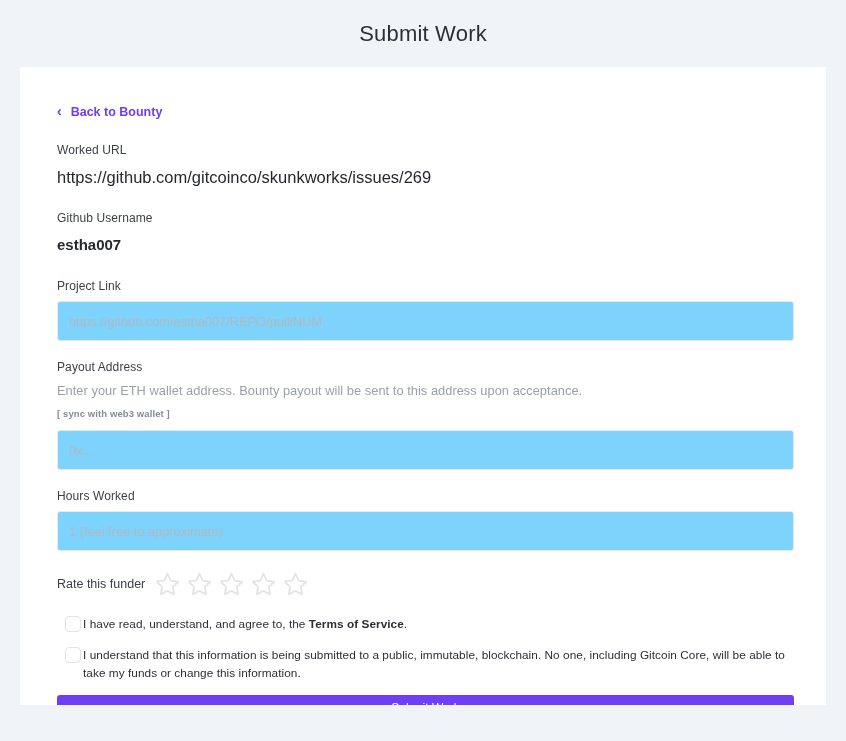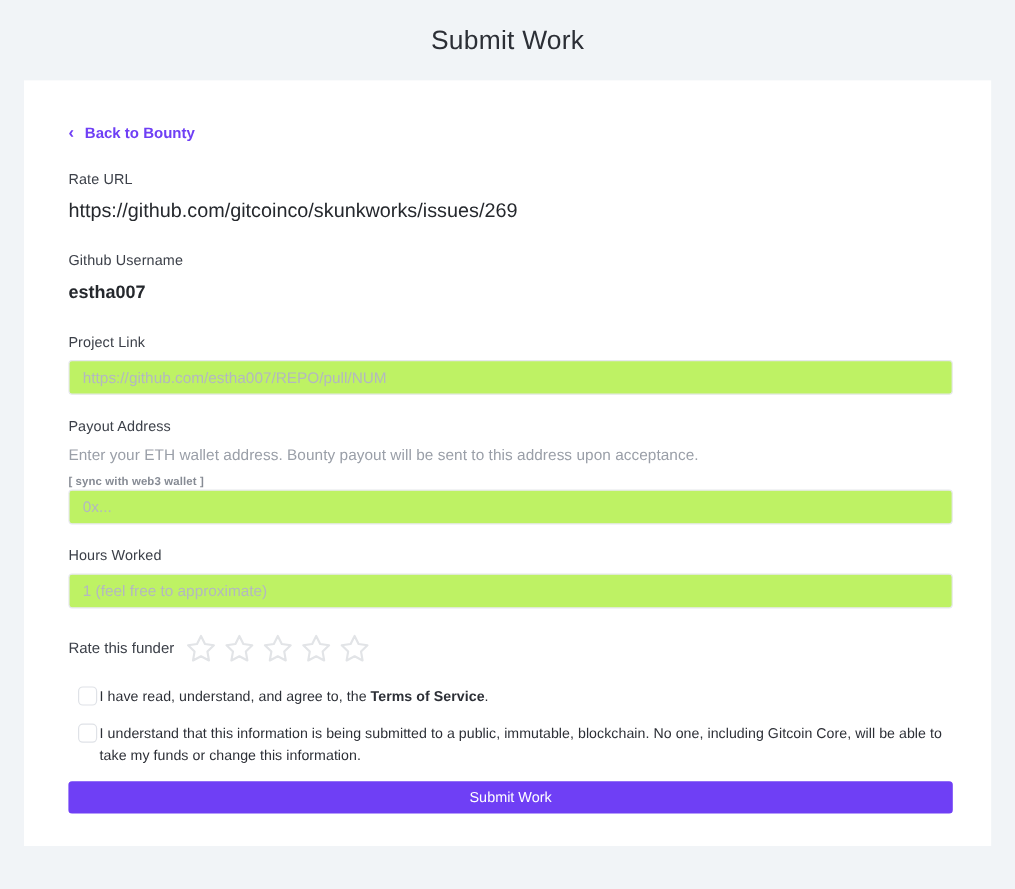--- a/index.html
+++ b/index.html
@@ -79,31 +79,31 @@
     color: #9a9fa8;
     line-height: 18px;
     margin-bottom: 7px;
     letter-spacing: 0.05px;
   }
   .sync-note {
     font-size: 9.5px;
     font-weight: 700;
     color: #868b94;
     line-height: 13px;
-    margin-bottom: 0;
+    margin-bottom: 10px;
     letter-spacing: 0.1px;
   }
   .text-input {
     display: block;
     box-sizing: border-box;
     width: 737px;
-    height: 29px;
+    height: 40px;
     border: 1px solid #e6e8ec;
     border-radius: 3px;
-    background: #bef264;
+    background: #7dd3fc;
     font-family: "Liberation Sans", sans-serif;
     font-size: 12.8px;
     color: #2c2f36;
     padding: 0 11px;
     outline: none;
   }
   .text-input::placeholder {
     color: #b3b8c0;
     opacity: 1;
   }
@@ -189,21 +189,21 @@
 <div class="page-title">Submit Work</div>
 
 <div class="card">
   <div class="card-inner">
 
     <a class="back-link">
       <span class="back-chevron">‹</span>
       <span>Back to Bounty</span>
     </a>
 
-    <div class="field-label">Rate URL</div>
+    <div class="field-label">Worked URL</div>
     <div class="field-value">https://github.com/gitcoinco/skunkworks/issues/269</div>
 
     <div class="field-label">Github Username</div>
     <div class="field-value bold">estha007</div>
 
     <div class="input-block">
       <div class="field-label label-tight">Project Link</div>
       <input class="text-input" type="text" placeholder="https://github.com/estha007/REPO/pull/NUM" style="">
     </div>
 

